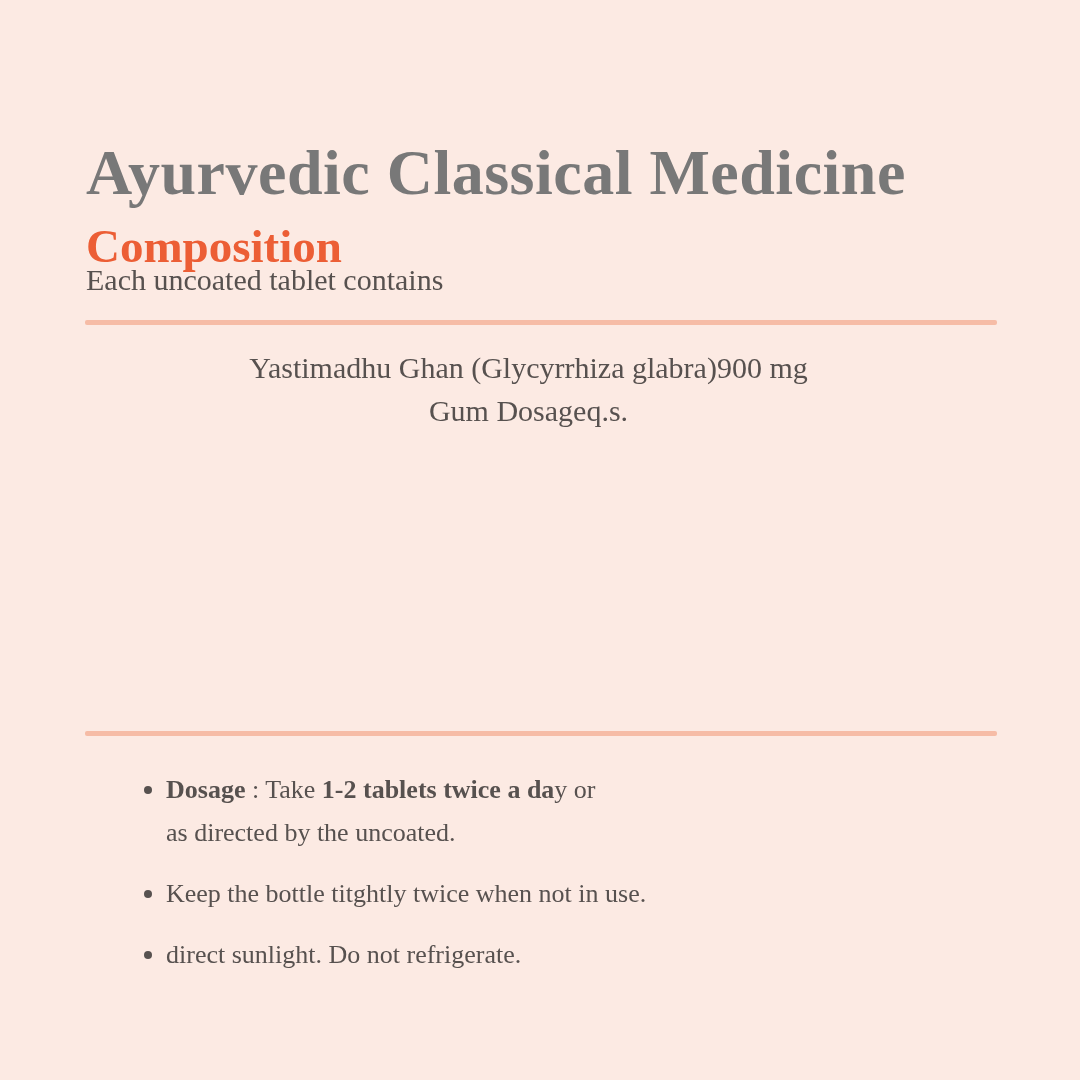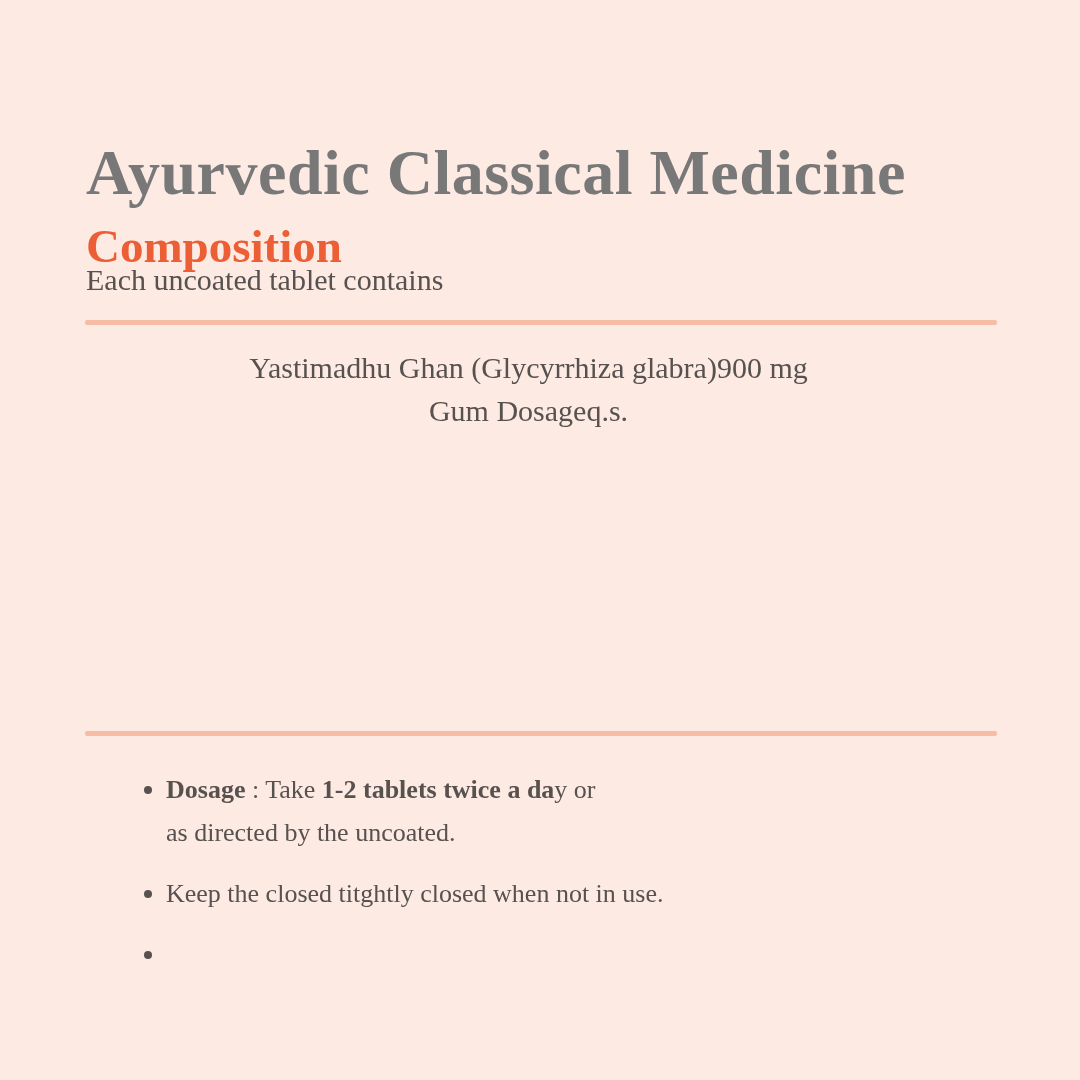--- a/index.html
+++ b/index.html
@@ -110,20 +110,21 @@
   <div class="divider divider-bottom"></div>
 
   <ul class="instructions">
     <li class="bullet-item">
       <span class="bullet-dot"></span>
       <div><span class="bold">Dosage</span><span> : Take </span><span class="bold">1-2 tablets twice a da</span><span>y or</span></div>
       <div>as directed by the uncoated.</div>
     </li>
     <li class="bullet-item">
       <span class="bullet-dot"></span>
-      <div>Keep the closed titghtly closed when not in use.</div>
+      <div>Keep the bottle titghtly twice when not in use.</div>
     </li>
     <li class="bullet-item">
       <span class="bullet-dot"></span>
+      <div>direct sunlight. Do not refrigerate.</div>
     </li>
   </ul>
 
 </div>
 
 </body></html>

